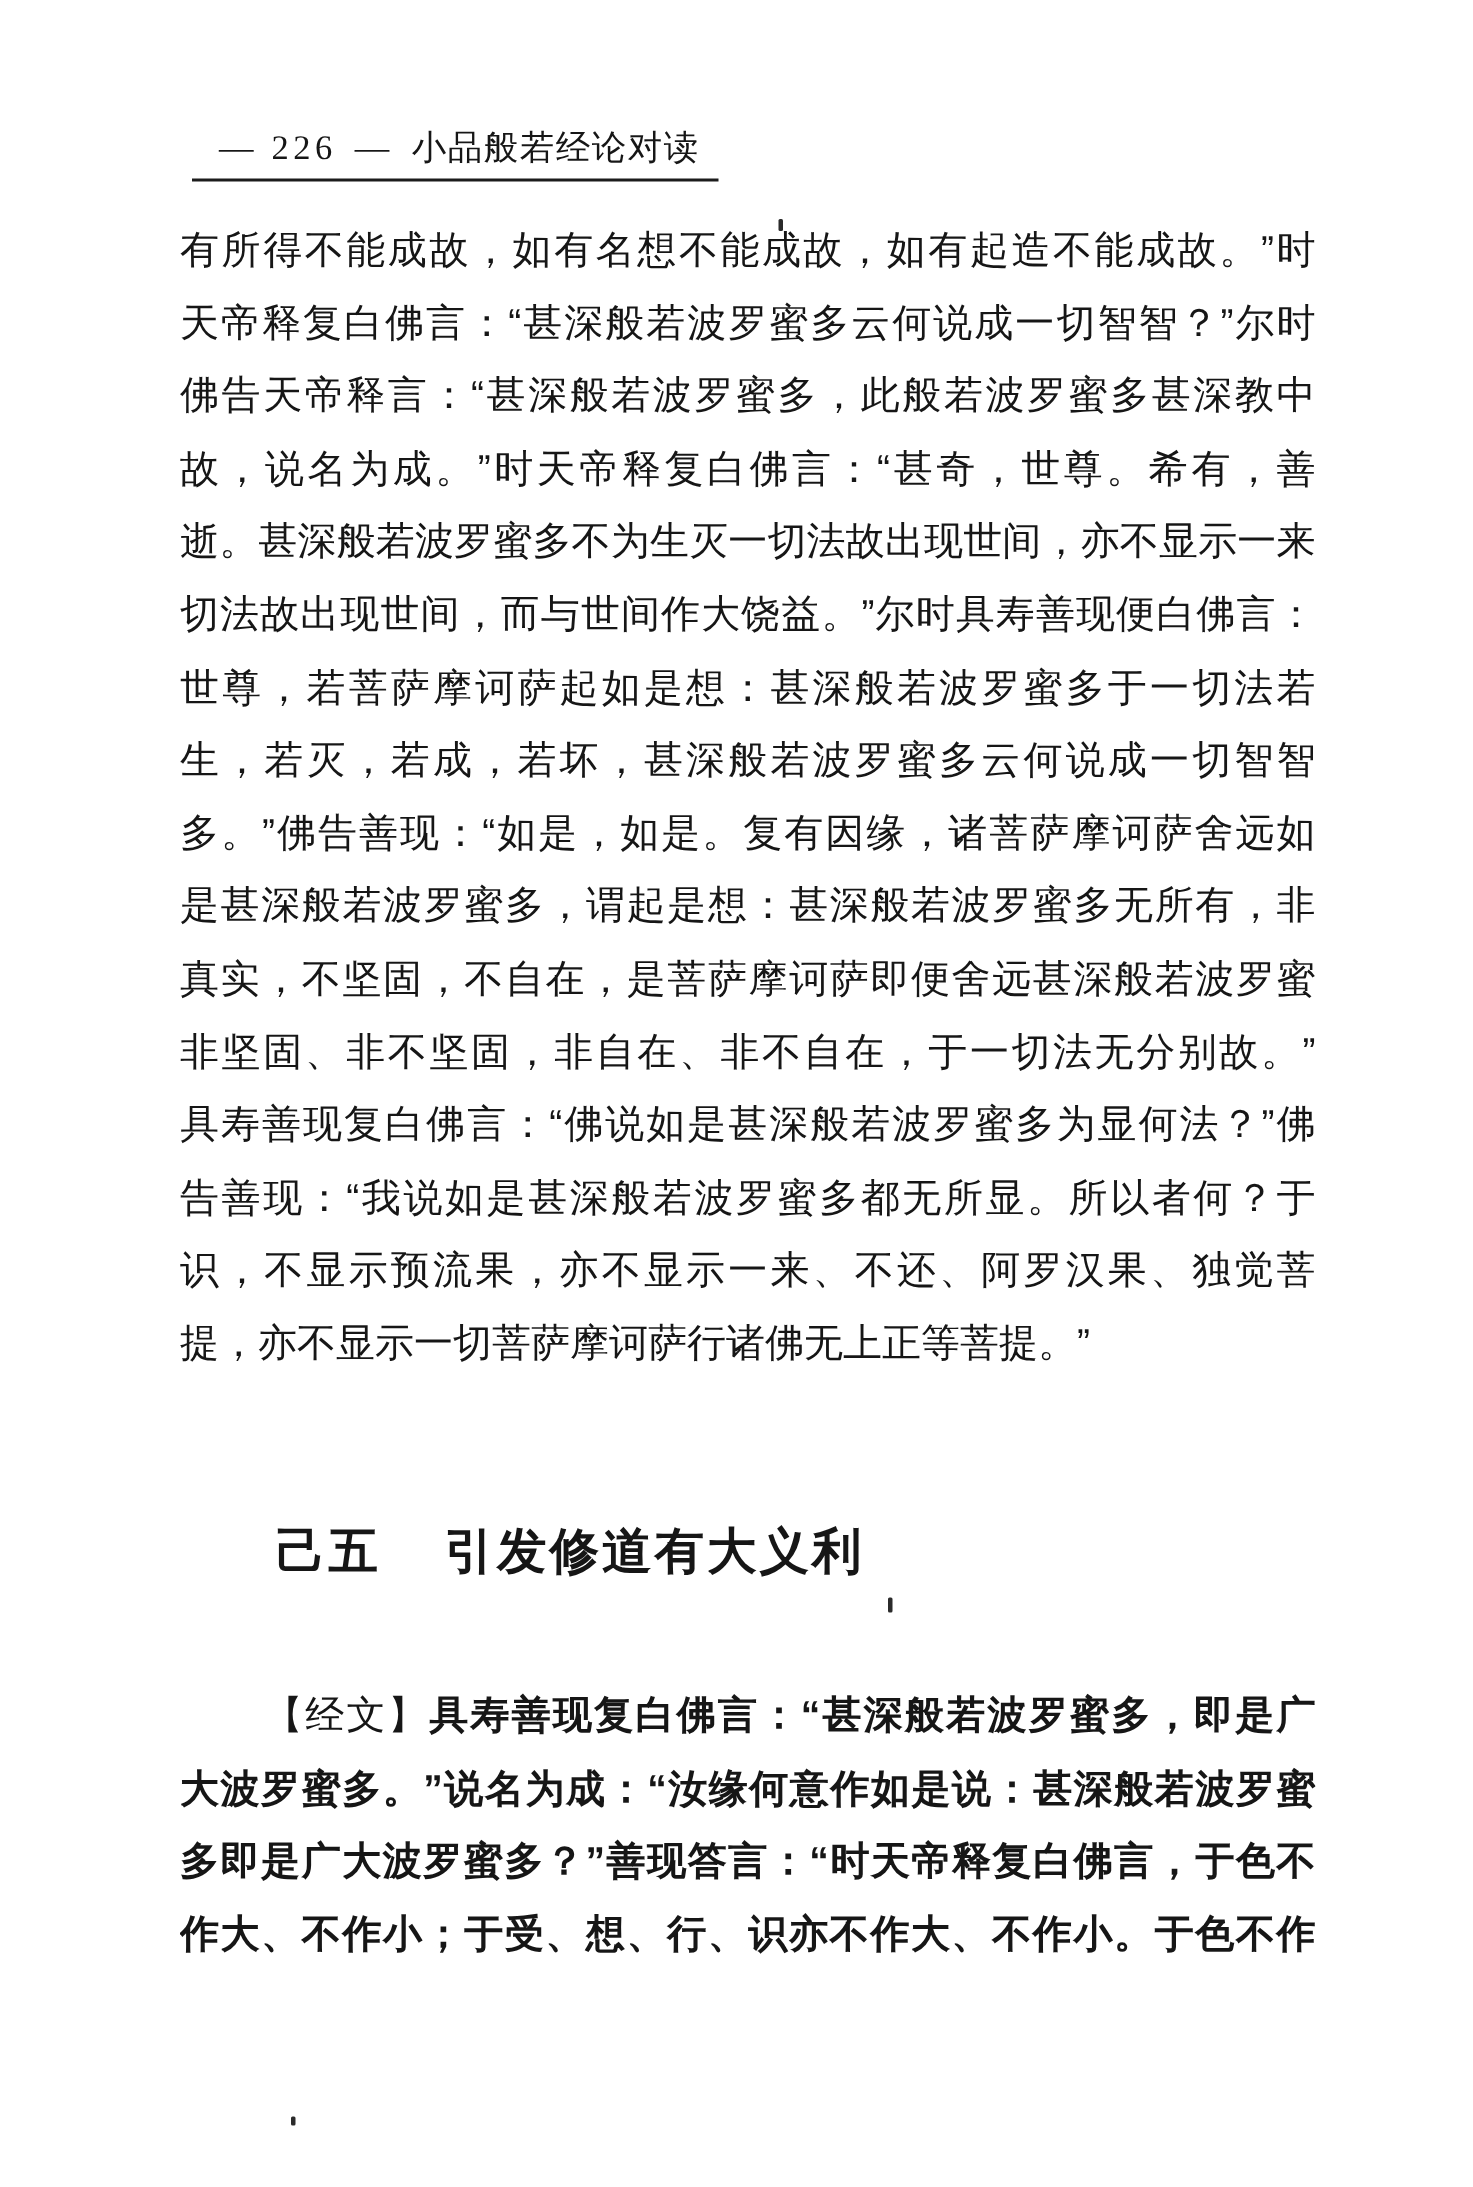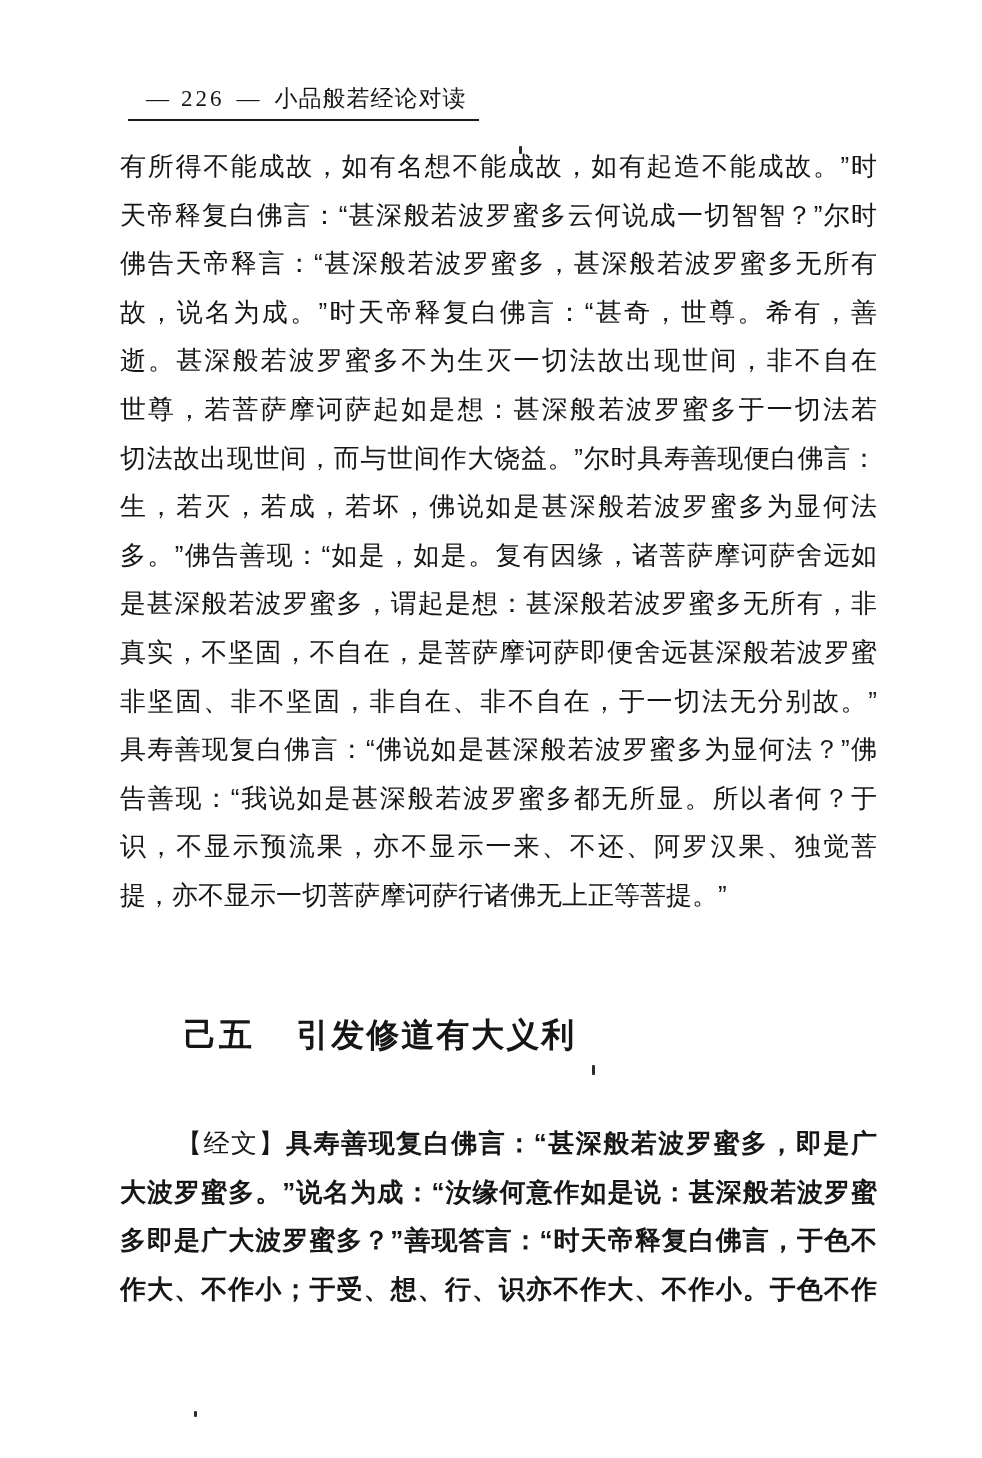--- a/index.html
+++ b/index.html
@@ -56,26 +56,26 @@
   <div class="hdr">
     <span class="dash">—</span>
     <span class="num">226</span>
     <span class="dash">—</span>
     <span class="title">小品般若经论对读</span>
   </div>
 
   <div class="para p1">
     <div class="tl">有所得不能成故，如有名想不能成故，如有起造不能成故。”时</div>
     <div class="tl">天帝释复白佛言：“甚深般若波罗蜜多云何说成一切智智？”尔时</div>
-    <div class="tl">佛告天帝释言：“甚深般若波罗蜜多，甚深般若波罗蜜多无所有</div>
+    <div class="tl">佛告天帝释言：“甚深般若波罗蜜多，此般若波罗蜜多甚深教中</div>
     <div class="tl">故，说名为成。”时天帝释复白佛言：“甚奇，世尊。希有，善</div>
-    <div class="tl">逝。甚深般若波罗蜜多不为生灭一切法故出现世间，非不自在</div>
+    <div class="tl">逝。甚深般若波罗蜜多不为生灭一切法故出现世间，亦不显示一来</div>
+    <div class="tl">切法故出现世间，而与世间作大饶益。”尔时具寿善现便白佛言：</div>
     <div class="tl">世尊，若菩萨摩诃萨起如是想：甚深般若波罗蜜多于一切法若</div>
-    <div class="tl">切法故出现世间，而与世间作大饶益。”尔时具寿善现便白佛言：</div>
-    <div class="tl">生，若灭，若成，若坏，佛说如是甚深般若波罗蜜多为显何法</div>
+    <div class="tl">生，若灭，若成，若坏，甚深般若波罗蜜多云何说成一切智智</div>
     <div class="tl">多。”佛告善现：“如是，如是。复有因缘，诸菩萨摩诃萨舍远如</div>
     <div class="tl">是甚深般若波罗蜜多，谓起是想：甚深般若波罗蜜多无所有，非</div>
     <div class="tl">真实，不坚固，不自在，是菩萨摩诃萨即便舍远甚深般若波罗蜜</div>
     <div class="tl">非坚固、非不坚固，非自在、非不自在，于一切法无分别故。”</div>
     <div class="tl">具寿善现复白佛言：“佛说如是甚深般若波罗蜜多为显何法？”佛</div>
     <div class="tl">告善现：“我说如是甚深般若波罗蜜多都无所显。所以者何？于</div>
     <div class="tl">识，不显示预流果，亦不显示一来、不还、阿罗汉果、独觉菩</div>
     <div class="tl short">提，亦不显示一切菩萨摩诃萨行诸佛无上正等菩提。”</div>
   </div>
 

